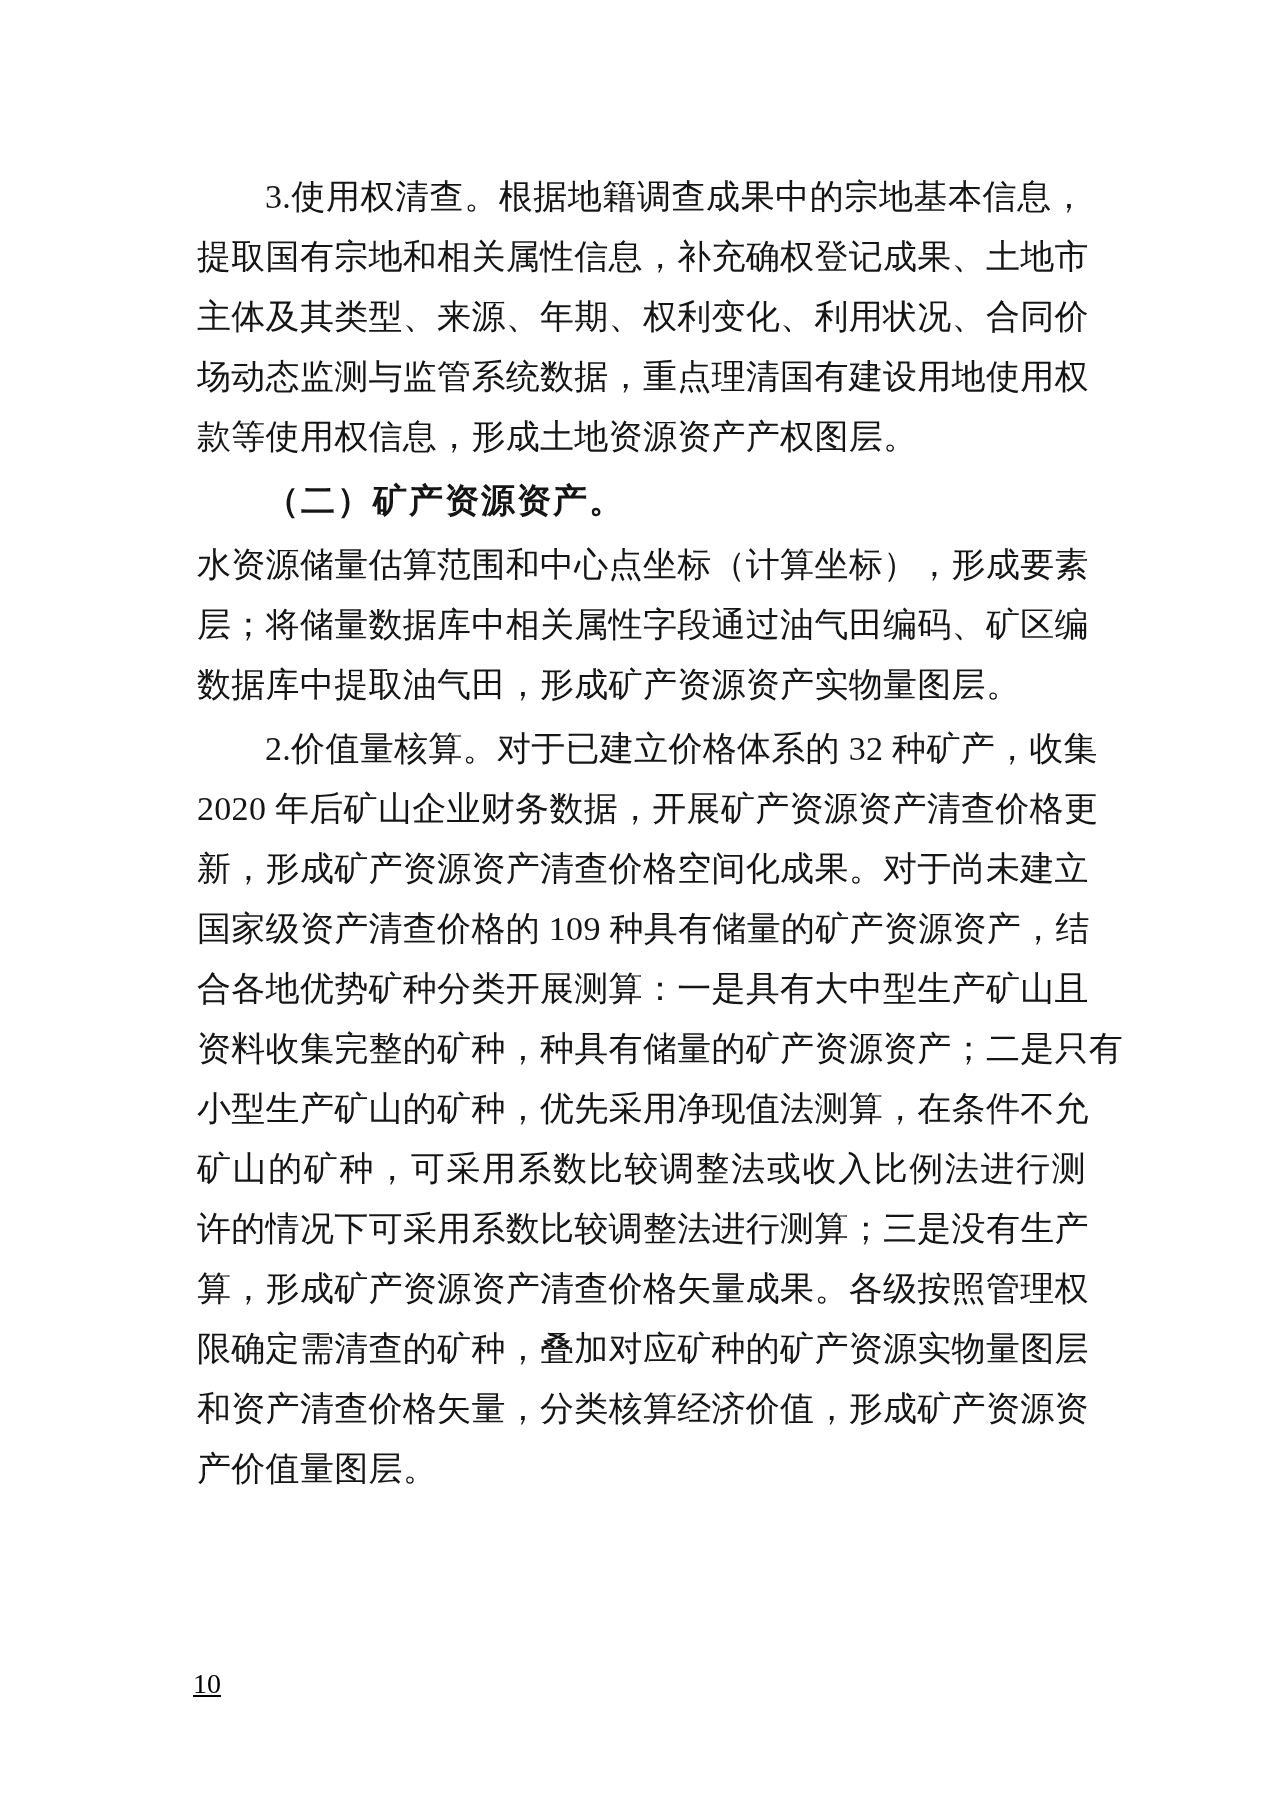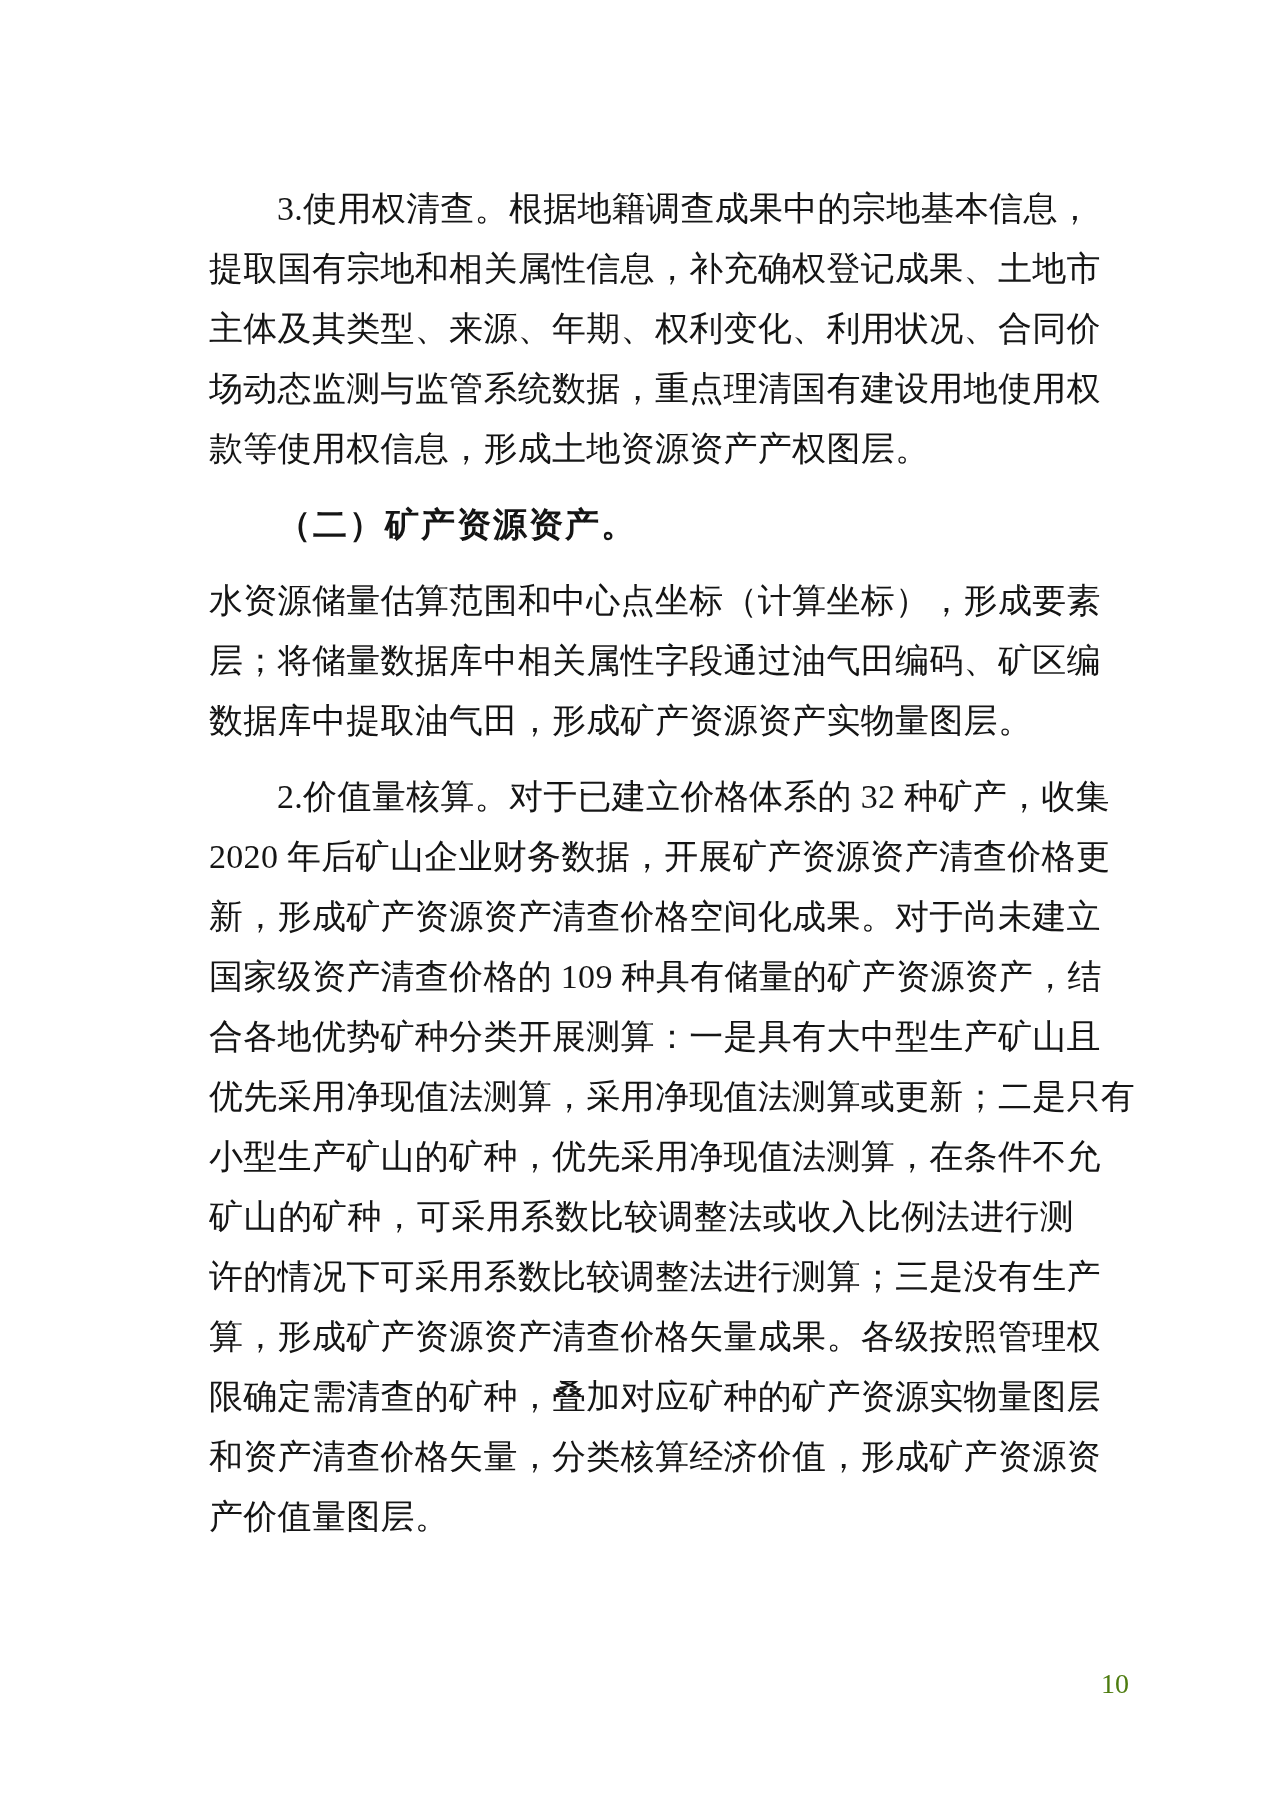--- a/index.html
+++ b/index.html
@@ -16,21 +16,21 @@
     color: #151515;
     overflow: hidden;
   }
   .text-block {
     position: absolute;
     left: 193px;
     top: 163px;
     width: 897px;
   }
   .para {
-    margin: 16px;
+    margin: 4px;
     padding: 0;
   }
   .line {
     height: 60px;
     line-height: 60px;
     font-size: 34px;
     text-align: justify;
     text-align-last: justify;
     white-space: nowrap;
     letter-spacing: 0.3px;
@@ -43,24 +43,25 @@
   }
   .para.heading .line {
     font-weight: bold;
     letter-spacing: 2px;
   }
   .page-number {
     position: absolute;
     top: 1667px;
     left: 193px;
     width: 936px;
-    text-align: right;
+    text-align: left;
     font-size: 28px;
     line-height: 34px;
-    color: #4d7c0f;
+    color: #000000;
+    text-decoration: underline;
   }
 </style>
 </head>
 <body>
 
 <div class="page">
   <div class="text-block">
       <div class="para body">
         <div class="line indent">3.使用权清查。根据地籍调查成果中的宗地基本信息，</div>
         <div class="line">提取国有宗地和相关属性信息，补充确权登记成果、土地市</div>
@@ -75,21 +76,21 @@
         <div class="line">水资源储量估算范围和中心点坐标（计算坐标），形成要素</div>
         <div class="line">层；将储量数据库中相关属性字段通过油气田编码、矿区编</div>
         <div class="line lastline">数据库中提取油气田，形成矿产资源资产实物量图层。</div>
       </div>
       <div class="para body">
         <div class="line indent">2.价值量核算。对于已建立价格体系的 32 种矿产，收集</div>
         <div class="line">2020 年后矿山企业财务数据，开展矿产资源资产清查价格更</div>
         <div class="line">新，形成矿产资源资产清查价格空间化成果。对于尚未建立</div>
         <div class="line">国家级资产清查价格的 109 种具有储量的矿产资源资产，结</div>
         <div class="line">合各地优势矿种分类开展测算：一是具有大中型生产矿山且</div>
-        <div class="line">优先采用净现值法测算，采用净现值法测算或更新；二是只有</div>
+        <div class="line">资料收集完整的矿种，种具有储量的矿产资源资产；二是只有</div>
         <div class="line">小型生产矿山的矿种，优先采用净现值法测算，在条件不允</div>
         <div class="line">矿山的矿种，可采用系数比较调整法或收入比例法进行测</div>
         <div class="line">许的情况下可采用系数比较调整法进行测算；三是没有生产</div>
         <div class="line">算，形成矿产资源资产清查价格矢量成果。各级按照管理权</div>
         <div class="line">限确定需清查的矿种，叠加对应矿种的矿产资源实物量图层</div>
         <div class="line">和资产清查价格矢量，分类核算经济价值，形成矿产资源资</div>
         <div class="line lastline">产价值量图层。</div>
       </div>
     </div>
   <div class="page-number">10</div>

